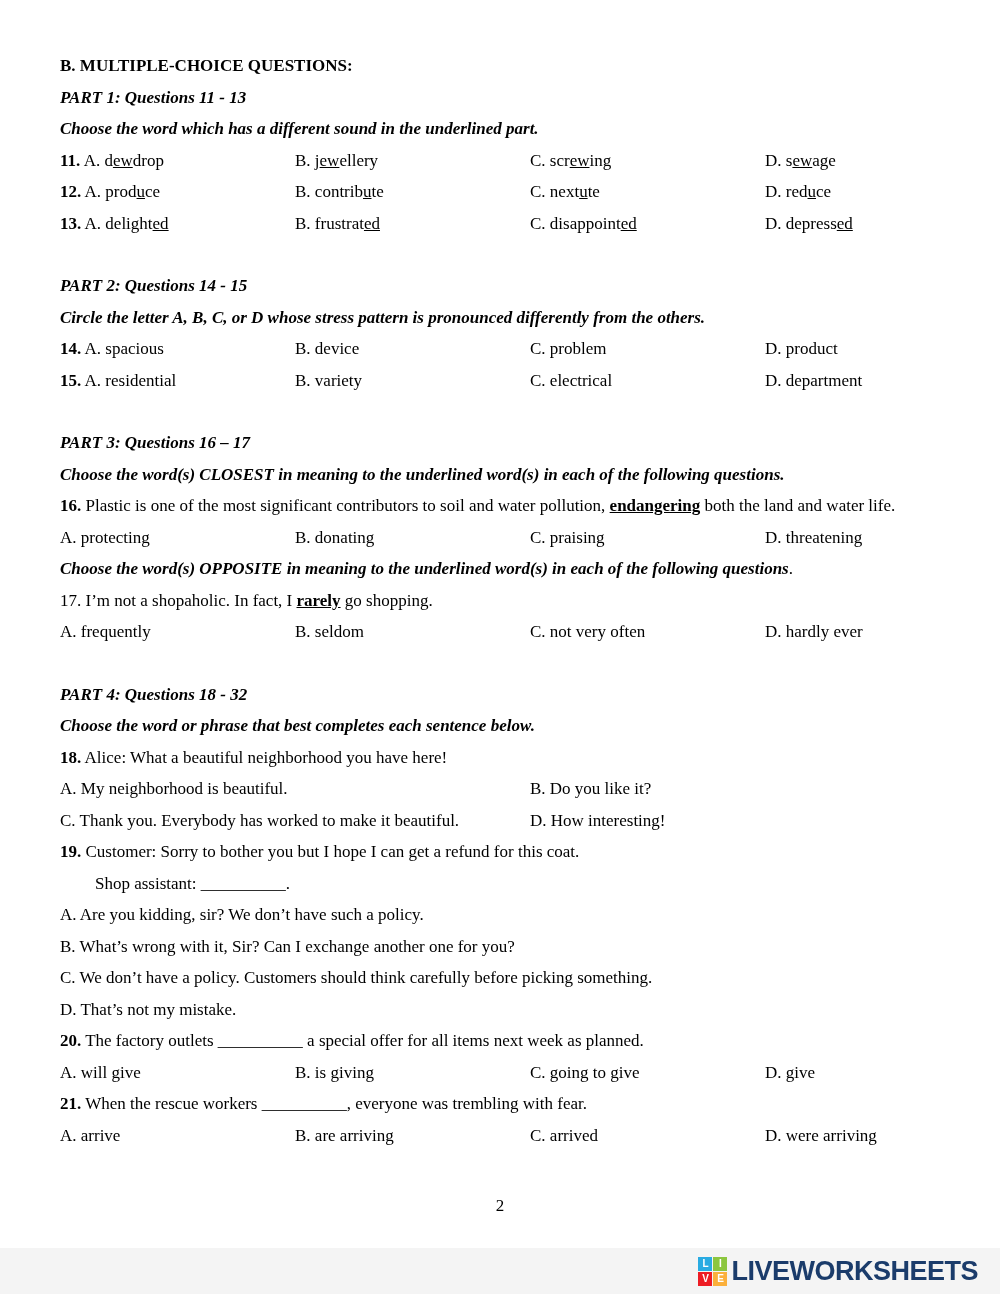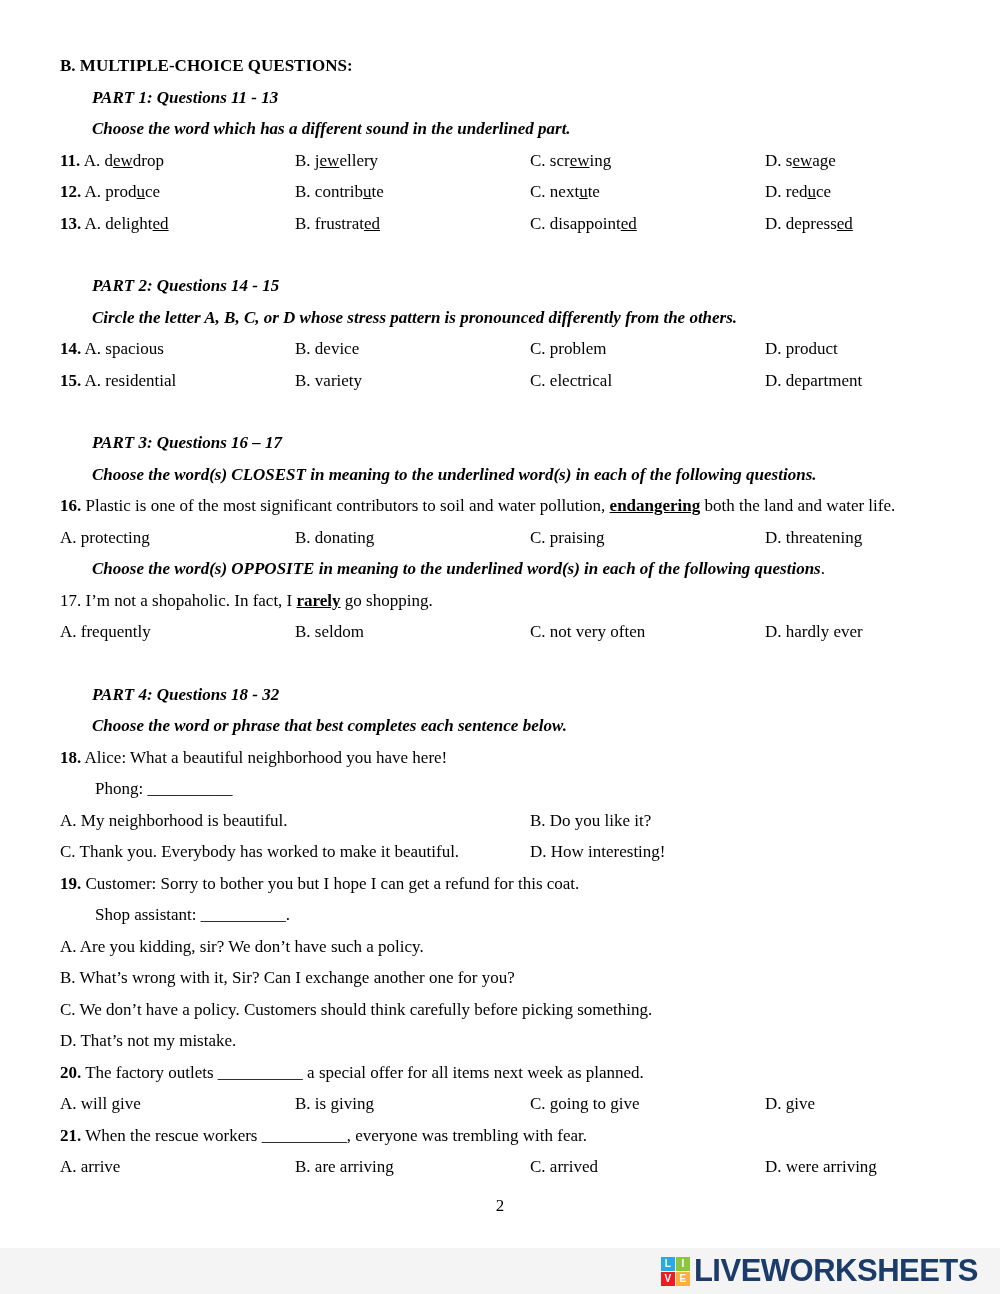--- a/index.html
+++ b/index.html
@@ -9,21 +9,21 @@
     position: relative;
     background: #ffffff;
     font-family: "Liberation Serif", serif;
     font-size: 17px;
     color: #000000;
     overflow: hidden;
   }
   .content { padding: 50px 25px 0 60px; }
   .line { line-height: 31.5px; }
   .b { font-weight: bold; }
-  .bi { font-weight: bold; font-style: italic; margin-left: 32px; }
+  .bi { font-weight: bold; font-style: italic; }
   .ulb { font-weight: bold; text-decoration: underline; }
   .gap { height: 31px; }
   .indent { padding-left: 35px; }
   .opts4 { display: grid; grid-template-columns: 235px 235px 235px 1fr; line-height: 31.5px; }
   .opts2 { display: grid; grid-template-columns: 470px 1fr; line-height: 31.5px; }
   u { text-decoration: underline; }
   .page-num {
     position: absolute; left: 0; right: 0; bottom: 78px;
     text-align: center;
   }
@@ -36,21 +36,21 @@
   .lw { display: flex; align-items: center; gap: 4px; cursor: pointer; }
   .lw-grid { display: grid; grid-template-columns: 14px 14px; grid-template-rows: 14px 14px; gap: 1px; }
   .lw-sq {
     width: 14px; height: 14px; color: #ffffff;
     font-family: "Liberation Sans", sans-serif;
     font-size: 10px; font-weight: bold;
     display: flex; align-items: center; justify-content: center;
   }
   .lw-text {
     font-family: "Liberation Sans", sans-serif;
-    font-weight: bold; font-size: 31px;
+    font-weight: bold; font-size: 27px;
     letter-spacing: -0.5px;
   }
 </style>
 </head>
 <body>
 
 <div class="content">
 
   <div class="line b">B. MULTIPLE-CHOICE QUESTIONS:</div>
 
@@ -210,21 +210,20 @@
       <span>hardly ever</span>
     </div>
   </div>
 
   <div class="gap"></div>
 
   <div class="line bi">PART 4: Questions 18 - 32</div>
   <div class="line bi">Choose the word or phrase that best completes each sentence below.</div>
 
   <div class="line"><span class="b">18.</span> <span> Alice: What a beautiful neighborhood you have here!</span></div>
-  <div class="line indent"><span>Phong: __________</span></div>
 
   <div class="opts2">
     <div>
       <span>A.</span>
       <span>My neighborhood is beautiful.</span>
     </div>
     <div>
       <span>B.</span>
       <span>Do you like it?</span>
     </div>

